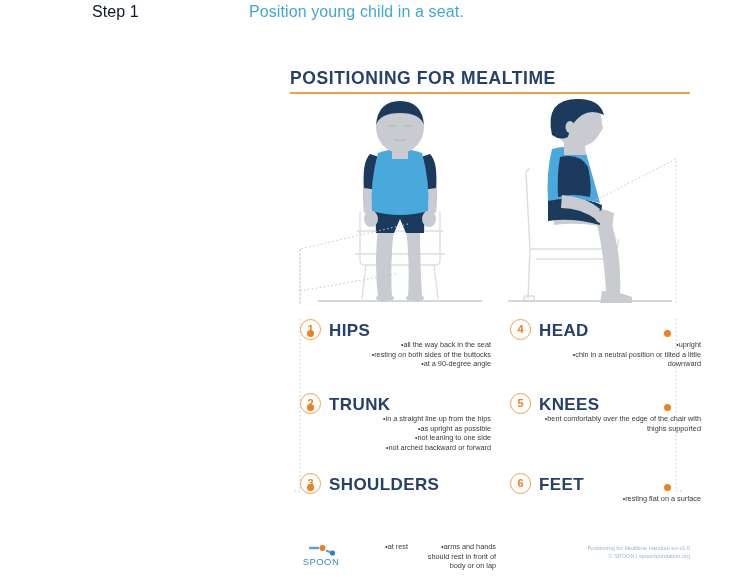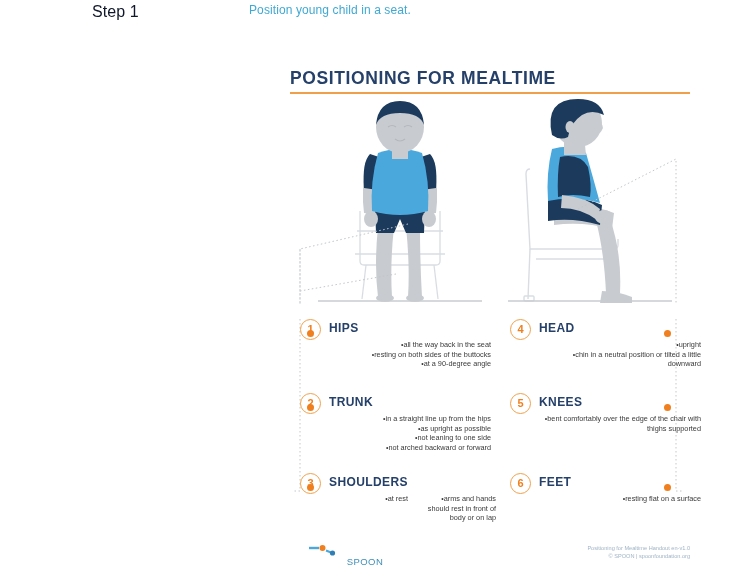--- a/index.html
+++ b/index.html
@@ -24,21 +24,21 @@
   #step-label {
     position: absolute;
     left: 92px; top: 3px;
     font-size: 16px;
     color: #0f172a;
     letter-spacing: 0.1px;
   }
   #step-text {
     position: absolute;
     left: 249px; top: 3px;
-    font-size: 12px;
+    font-size: 16px;
     color: #3fa9d4;
     letter-spacing: 0.1px;
   }
 
   
   #handout {
     position: absolute;
     left: 278px; top: 47px;
     width: 424px; height: 525px;
     background: #ffffff;
@@ -100,39 +100,39 @@
     box-sizing: border-box;
     color: #ef7f1f;
     font-size: 11px;
     font-weight: bold;
     line-height: 18.5px;
     text-align: center;
   }
   .pt-title {
     position: absolute;
     left: 29px; top: 2px;
-    font-size: 12px;
+    font-size: 17px;
     font-weight: bold;
     color: #254069;
     letter-spacing: 0.4px;
   }
   .pt-body {
     position: absolute;
     left: 31px; top: 21px;
     width: 160px;
     font-size: 7.3px;
     line-height: 9.6px;
     color: #3a3a3a;
   }
   .pt-body.two-col {
     width: 166px;
     display: flex;
     gap: 11px;
   }
-  .pt-body.two-col > div { width: 77px; }
+  .pt-body.two-col > div { width: 77px; margin-top: 48px; }
   .pt-body li {
     list-style: none;
   }
   .pt-body ul {
     margin: 0; padding: 0;
   }
   .pt-body ul li::before {
     content: "\2022";
     color: #3a3a3a;
     display: inline-block;
@@ -163,21 +163,20 @@
     text-align: center;
   }
   #spoon-word {
     position: absolute;
     left: 0; top: 13px;
     width: 42px;
     font-size: 9.5px;
     letter-spacing: 0.4px;
     color: #3e8fb8;
     font-weight: normal;
-    margin-left: 44px;
   }
   #footer-credit {
     position: absolute;
     right: 12px; top: 12px;
     text-align: right;
     font-size: 5.6px;
     line-height: 7.6px;
     color: #9fb4c6;
   }
 

